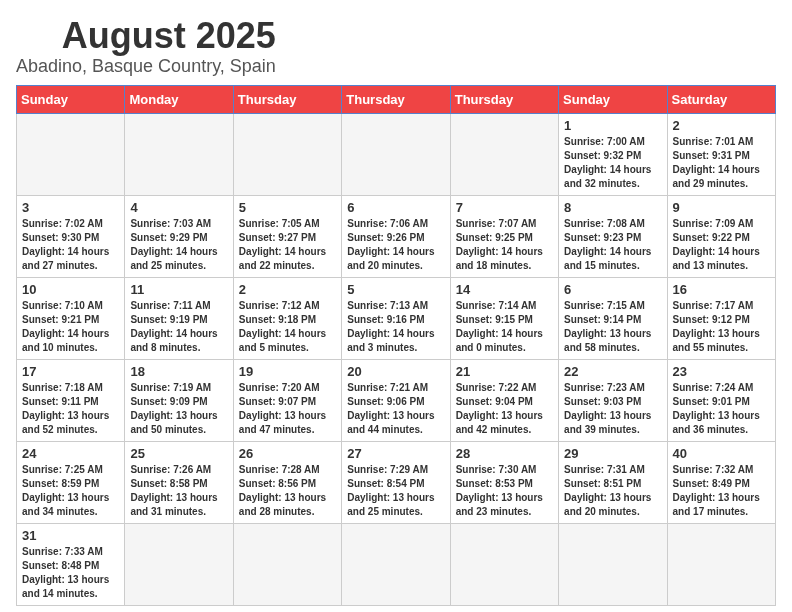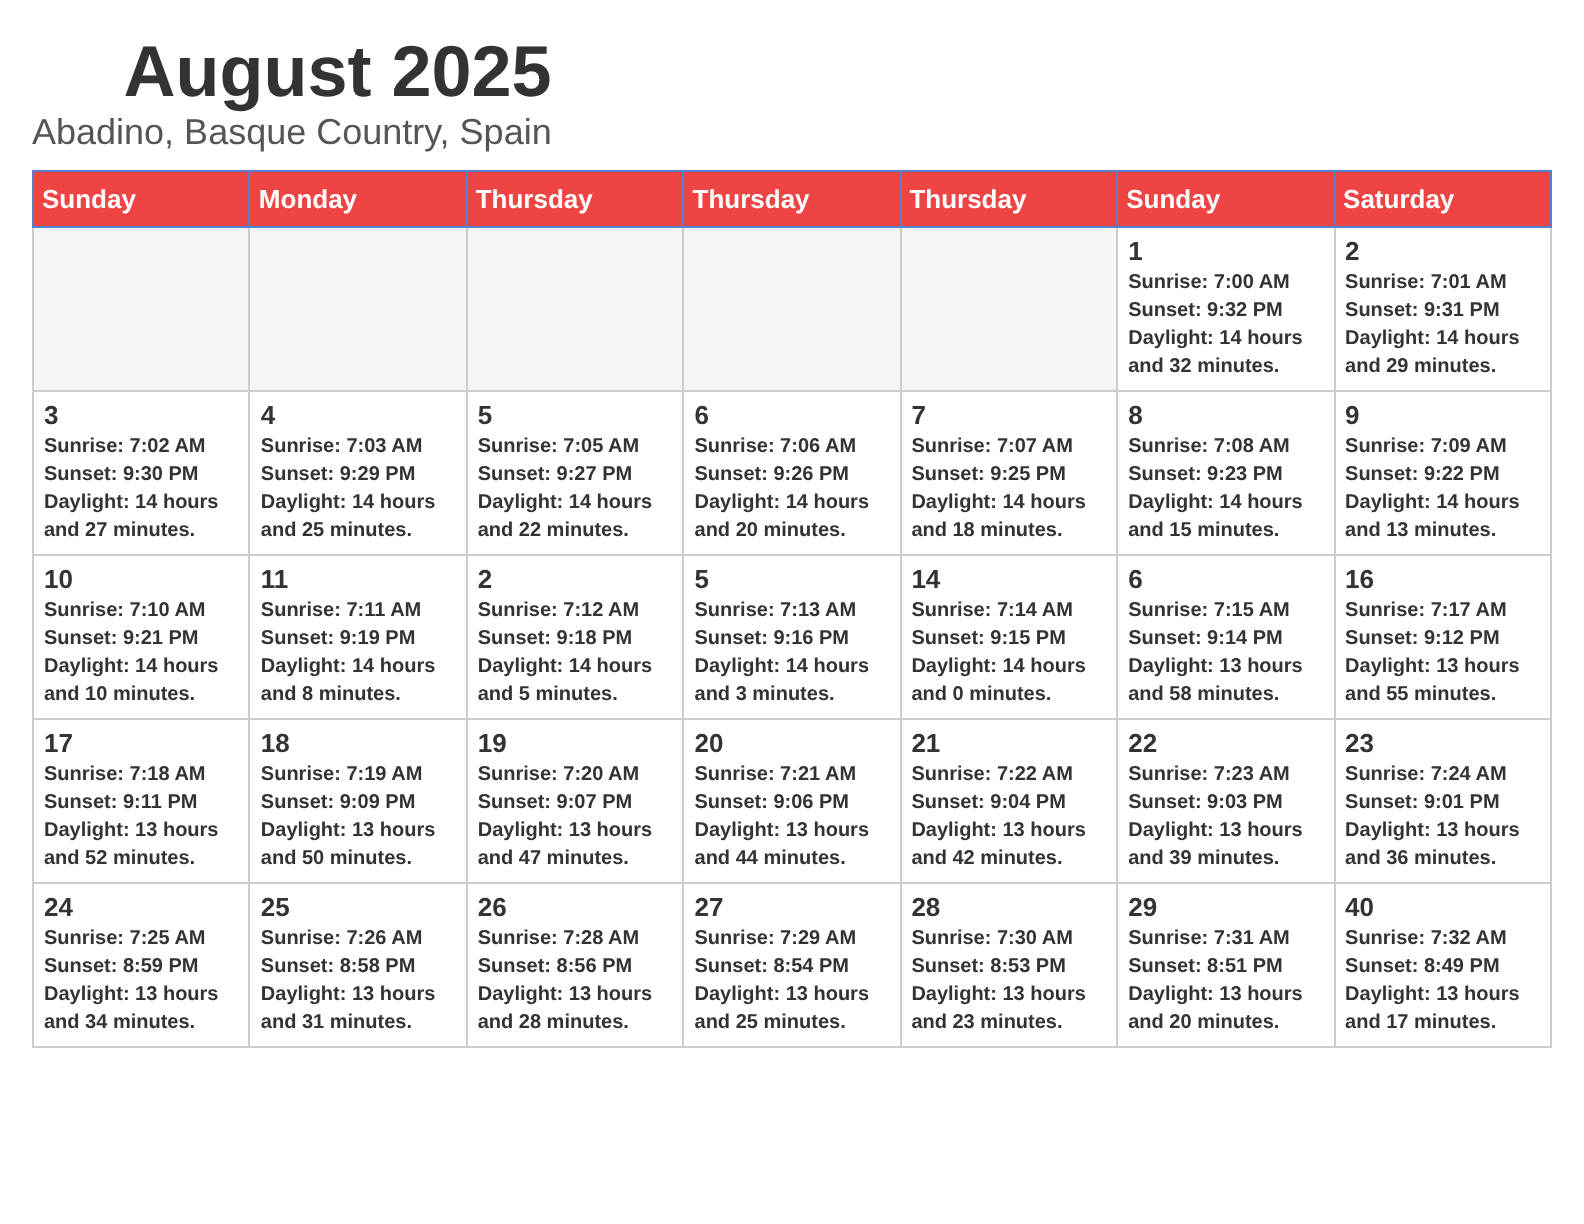--- a/index.html
+++ b/index.html
@@ -228,14 +228,26 @@
         </td>
         <td>
           <span class="day-number">29</span>
           <div class="day-info">Sunrise: 7:31 AM<br>Sunset: 8:51 PM<br>Daylight: 13 hours and 20 minutes.</div>
         </td>
         <td>
           <span class="day-number">40</span>
           <div class="day-info">Sunrise: 7:32 AM<br>Sunset: 8:49 PM<br>Daylight: 13 hours and 17 minutes.</div>
         </td>
       </tr>
+      <tr class="week-row">
+        <td>
+          <span class="day-number">31</span>
+          <div class="day-info">Sunrise: 7:33 AM<br>Sunset: 8:48 PM<br>Daylight: 13 hours and 14 minutes.</div>
+        </td>
+        <td class="empty"></td>
+        <td class="empty"></td>
+        <td class="empty"></td>
+        <td class="empty"></td>
+        <td class="empty"></td>
+        <td class="empty"></td>
+      </tr>
     </tbody>
 </table>
 
 </body></html>

